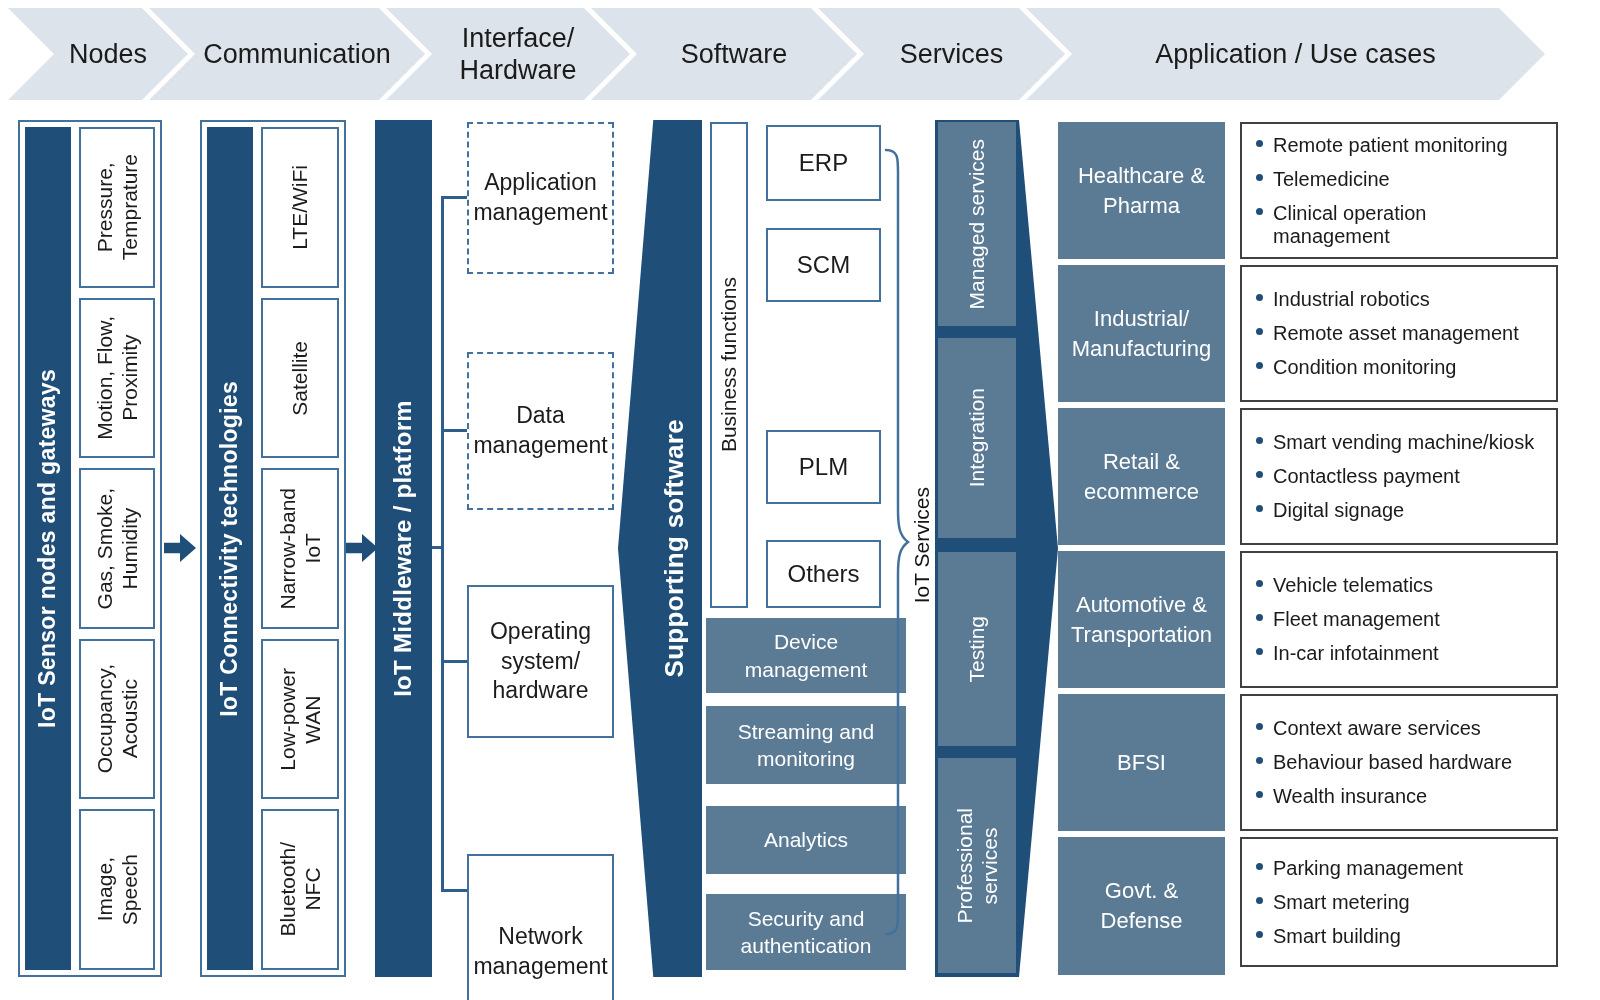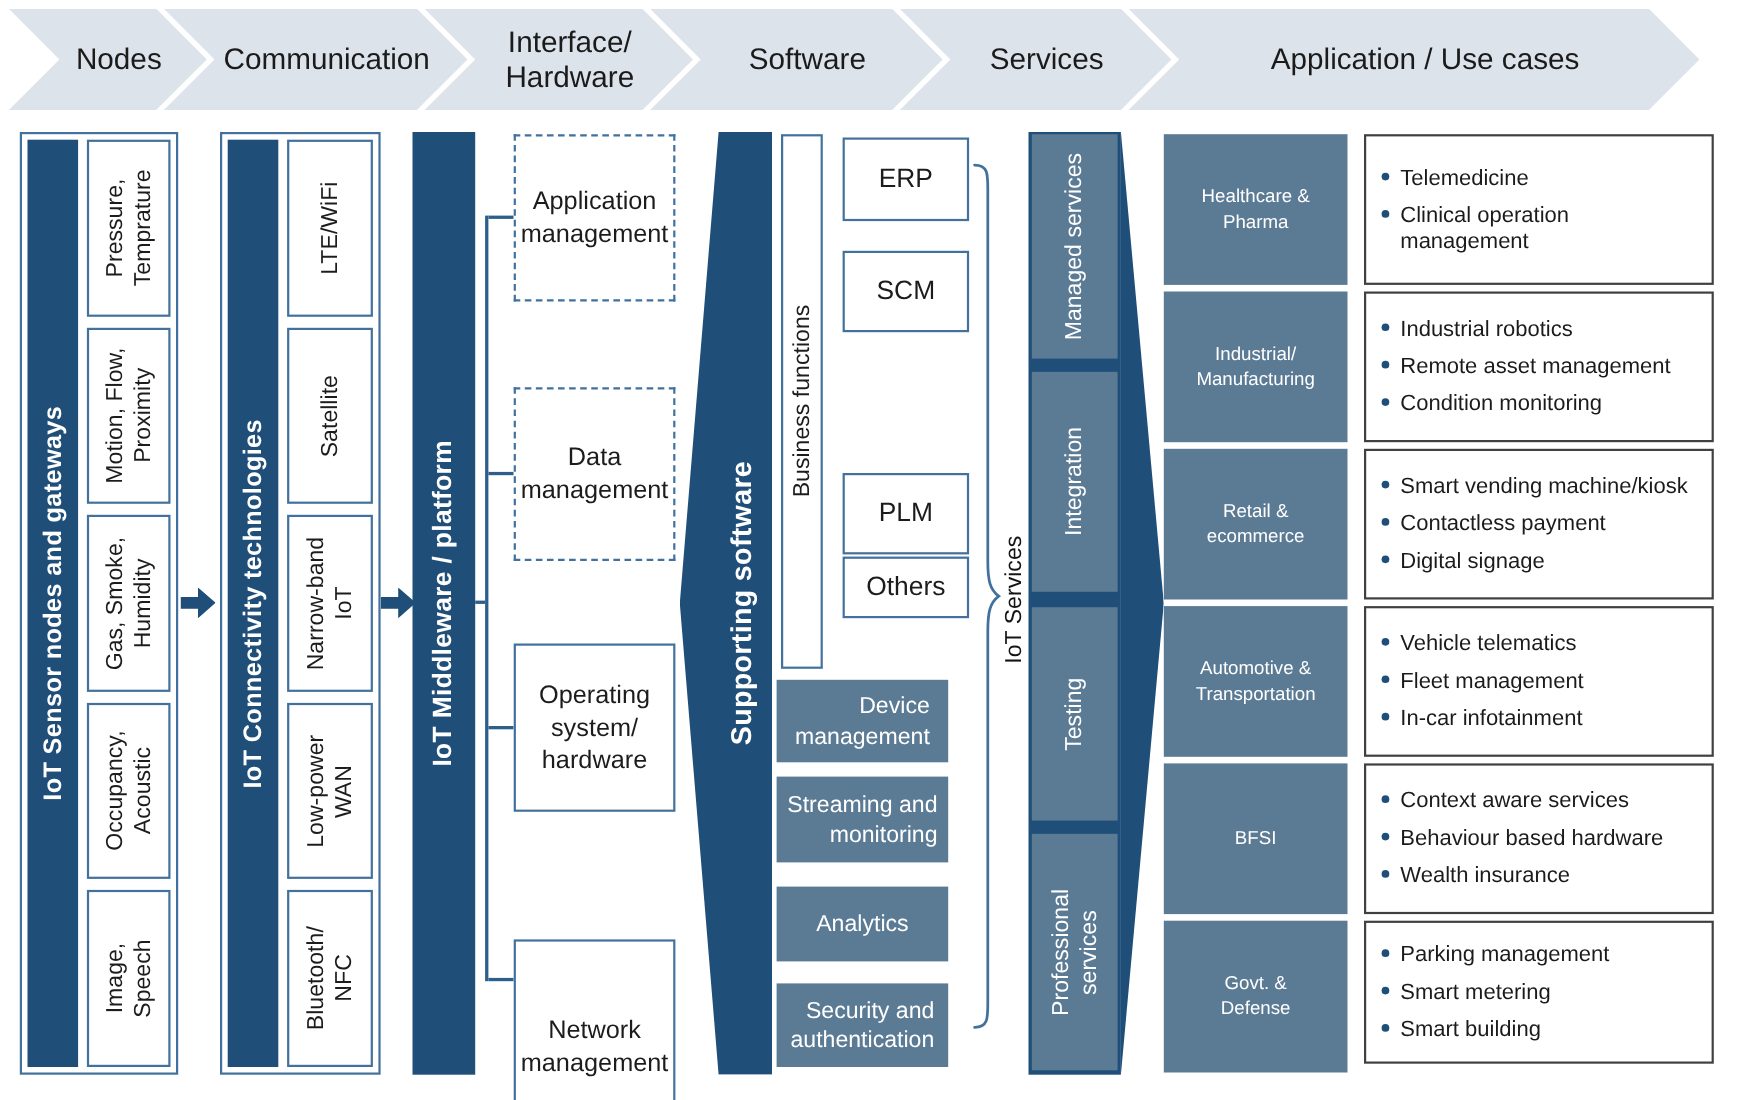--- a/index.html
+++ b/index.html
@@ -37,33 +37,33 @@
   .dashed { border:2px dashed #41719c; }
   .solid { border:2px solid #41719c; }
 
   
   .funnel { clip-path:polygon(42% 0, 100% 0, 100% 100%, 42% 100%, 0 50%); padding-left:30px; }
   .funnel .bar-label { font-size:26px; }
 
   
   .abox { position:absolute; left:766px; width:115px; border:2px solid #41719c; background:#fff;
     display:flex; align-items:center; justify-content:center; font-size:24px; color:#1c1c1c; }
-  .sbox { position:absolute; left:706px; width:156px; background:#5b7b95; color:#fff;
-    display:flex; align-items:center; justify-content:center; text-align:right;
+  .sbox { position:absolute; left:706px; width:200px; background:#5b7b95; color:#fff;
+    display:flex; align-items:center; justify-content:center; text-align:center;
     white-space:pre-line; font-size:21px; line-height:1.3; }
 
   
   .svc { position:absolute; left:3px; width:78px; background:#5b7b95; }
   .svc .vtext { color:#fff; font-size:21px; }
   .tri-right { position:absolute; background:#1f4e79; clip-path:polygon(0 0, 100% 50%, 0 100%); }
 
   
   .cat { position:absolute; left:1058px; width:167px; background:#5b7b95; color:#fff;
     display:flex; align-items:center; justify-content:center; text-align:center;
-    white-space:pre-line; font-size:17px; line-height:1.35; }
+    white-space:pre-line; font-size:22px; line-height:1.35; }
   .bbox { position:absolute; left:1240px; width:318px; background:#fff; border:2px solid #404040;
     display:flex; flex-direction:column; justify-content:center; gap:11px; padding:8px 10px 8px 14px; }
   .bullet { display:flex; align-items:flex-start; gap:10px; font-size:20px; color:#1b1b1b; line-height:1.15; }
   .dot { width:7px; height:7px; border-radius:50%; background:#1f4e79; margin-top:6px; flex:none; }
 
   .iot-svc-label { font-size:21px; color:#141414; }
 </style>
 </head>
 <body>
 
@@ -166,21 +166,21 @@
 
   <div class="abox" style="top:125px;height:76px">
       <span>ERP</span>
     </div>
   <div class="abox" style="top:228px;height:74px">
       <span>SCM</span>
     </div>
   <div class="abox" style="top:430px;height:74px">
       <span>PLM</span>
     </div>
-  <div class="abox" style="top:506px;height:56px">
+  <div class="abox" style="top:540px;height:68px">
       <span>Others</span>
     </div>
 
   <div class="sbox" style="top:618px;height:75px"><span>Device
 management</span></div>
   <div class="sbox" style="top:706px;height:78px"><span>Streaming and
 monitoring</span></div>
   <div class="sbox" style="top:806px;height:68px"><span>Analytics</span></div>
   <div class="sbox" style="top:894px;height:76px"><span>Security and
 authentication</span></div>
@@ -207,20 +207,24 @@
 services</span>
       </div>
   </div>
   <div class="tri-right" style="left:1019px;top:120px;width:39px;height:857px"></div>
 
   <div class="cat" style="top:122px;height:137px"><span>Healthcare &amp;
 Pharma</span></div>
   <div class="bbox" style="top:122px;height:137px">
     <div class="bullet">
         <span class="dot"></span>
+        <span>Remote patient monitoring</span>
+      </div>
+    <div class="bullet">
+        <span class="dot"></span>
         <span>Telemedicine</span>
       </div>
     <div class="bullet">
         <span class="dot"></span>
         <span>Clinical operation management</span>
       </div>
   </div>
 
   <div class="cat" style="top:265px;height:137px"><span>Industrial/
 Manufacturing</span></div>

